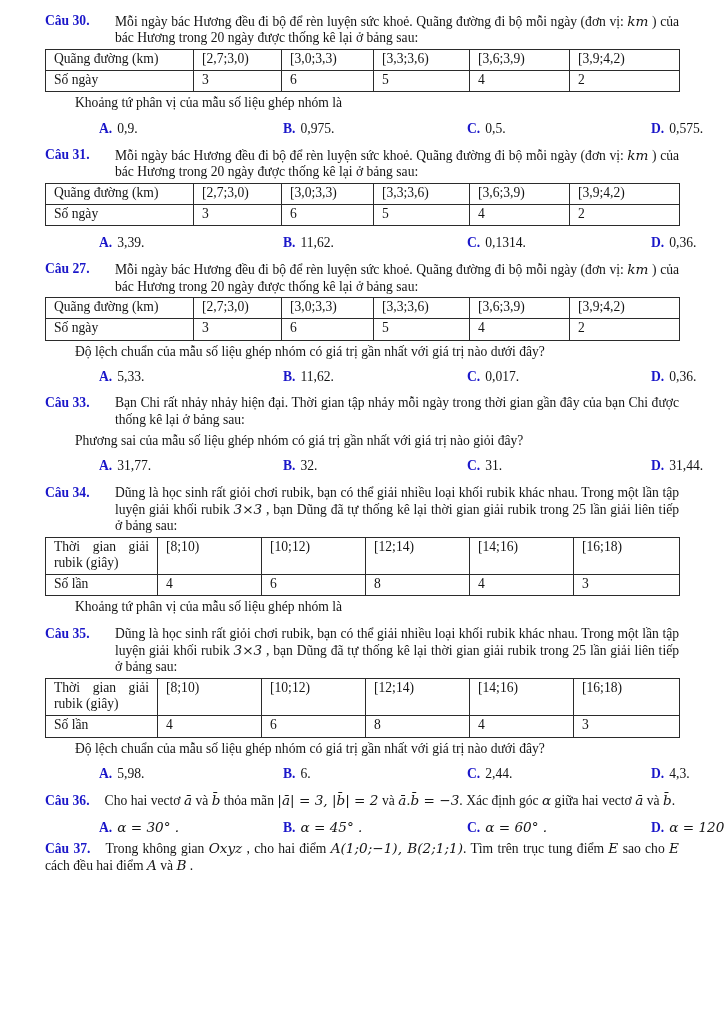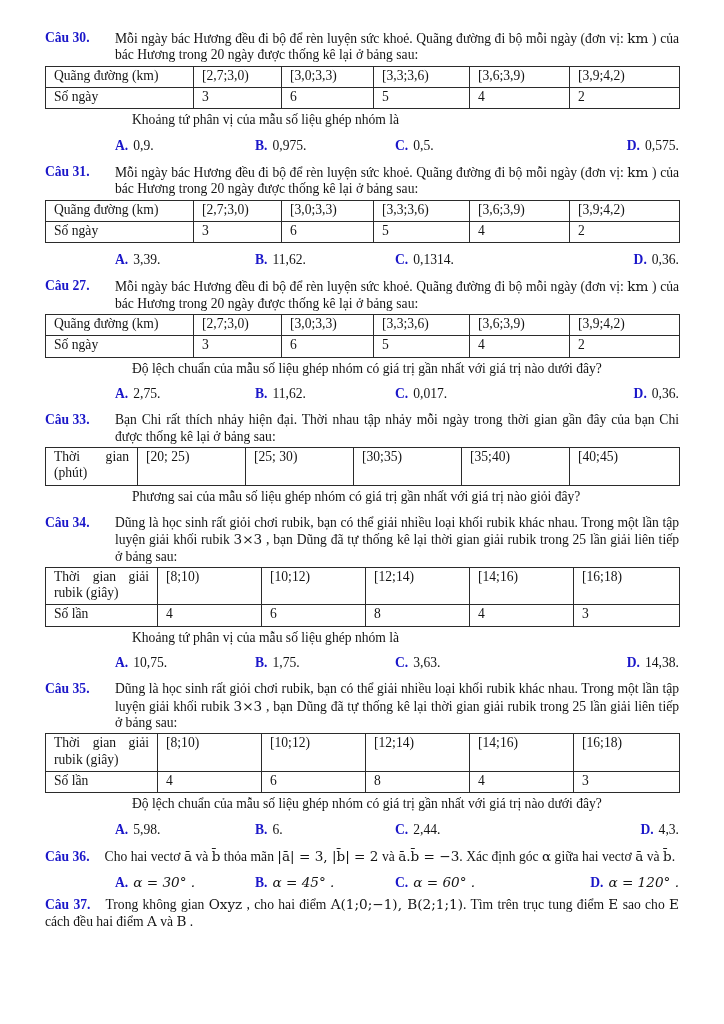--- a/index.html
+++ b/index.html
@@ -4,21 +4,21 @@
 <style>
   :root { --accent: #1a16c9; }
   * { box-sizing: border-box; }
   html, body { margin: 0; padding: 0; }
   body {
     width: 724px; height: 1024px; overflow: hidden;
     background: #ffffff; color: #141414;
     font-family: "Liberation Serif", "DejaVu Serif", serif;
     font-size: 13.6px; line-height: 1.2;
   }
-  .page { padding: 30px 45px 0 45px; }
+  .page { padding: 13px 45px 0 45px; }
   .question { margin-bottom: 10px; }
   .q-row { display: flex; }
   .q-label {
     flex: 0 0 70px; width: 70px;
     font-weight: bold; color: var(--accent);
     white-space: nowrap;
   }
   .q-label-inline {
     font-weight: bold; color: var(--accent);
     margin-right: 15px;
@@ -29,26 +29,26 @@
     width: 100%; border-collapse: collapse; table-layout: fixed;
     margin: 2px 16px 2px 0;
   }
   td {
     border: 1px solid #2b2b2b;
     padding: 1px 8px 3px 8px;
     vertical-align: top; text-align: left;
     overflow: hidden;
   }
   td.c0 { text-align: justify; }
-  .q-ask { margin: 3px 0 0 87px; }
-  .options { display: flex; margin: 9px 0 2px 70px; }
+  .q-ask { margin: 3px 0 0 30px; }
+  .options { display: flex; margin: 9px 0 2px 54px; gap: 44px; }
   .opt { flex: 0 0 140px; width: 140px; white-space: nowrap; }
   .opt:last-child { flex: 1 1 auto; text-align: right; }
   .opt-k { font-weight: bold; color: var(--accent); margin-right: 5px; }
-  .mi { font-family: "DejaVu Serif", "Liberation Serif", serif; }
+  .mi { font-style: italic; font-family: "DejaVu Serif", "Liberation Serif", serif; }
   .math-opts .opt-v { font-style: italic; font-family: "DejaVu Serif", "Liberation Serif", serif; }
 </style>
 </head>
 <body>
 
 <div class="page">
 
   <div class="question">
     <div class="q-row">
       <span class="q-label">Câu 30.</span>
@@ -160,53 +160,51 @@
         <td>3</td>
         <td>6</td>
         <td>5</td>
         <td>4</td>
         <td>2</td>
       </tr>
     </tbody>
       </table>
     <div class="q-ask">Độ lệch chuẩn của mẫu số liệu ghép nhóm có giá trị gần nhất với giá trị nào dưới đây?</div>
     <div class="options">
-      <div class="opt"><span class="opt-k">A.</span><span class="opt-v">2,75.</span></div>
+      <div class="opt"><span class="opt-k">A.</span><span class="opt-v">5,33.</span></div>
       <div class="opt"><span class="opt-k">B.</span><span class="opt-v">11,62.</span></div>
       <div class="opt"><span class="opt-k">C.</span><span class="opt-v">0,017.</span></div>
       <div class="opt"><span class="opt-k">D.</span><span class="opt-v">0,36.</span></div>
     </div>
   </div>
 
   <div class="question">
     <div class="q-row">
       <span class="q-label">Câu 33.</span>
-      <div class="q-body"><span>Bạn Chi rất thích nhảy hiện đại. Thời nhau tập nhảy mỗi ngày trong thời gian gần đây của bạn Chi được thống kê lại ở bảng sau:</span></div>
+      <div class="q-body"><span>Bạn Chi rất nhảy nhảy hiện đại. Thời gian tập nhảy mỗi ngày trong thời gian gần đây của bạn Chi được thống kê lại ở bảng sau:</span></div>
     </div>
     <table class="tbl-b">
       <colgroup>
           <col style="width:92px">
           <col style="width:108px">
           <col style="width:108px">
           <col style="width:108px">
           <col style="width:108px">
           <col style="width:110px">
         </colgroup>
       <tbody>
-          <tr>
-        <td class="c0">Thời gian (phút)</td>
-        <td>[20; 25)</td>
-        <td>[25; 30)</td>
-        <td>[30;35)</td>
-        <td>[35;40)</td>
-        <td>[40;45)</td>
-      </tr>
     </tbody>
       </table>
     <div class="q-ask">Phương sai của mẫu số liệu ghép nhóm có giá trị gần nhất với giá trị nào giỏi đây?</div>
+    <div class="options">
+      <div class="opt"><span class="opt-k">A.</span><span class="opt-v">31,77.</span></div>
+      <div class="opt"><span class="opt-k">B.</span><span class="opt-v">32.</span></div>
+      <div class="opt"><span class="opt-k">C.</span><span class="opt-v">31.</span></div>
+      <div class="opt"><span class="opt-k">D.</span><span class="opt-v">31,44.</span></div>
+    </div>
   </div>
 
   <div class="question">
     <div class="q-row">
       <span class="q-label">Câu 34.</span>
       <div class="q-body"><span>Dũng là học sinh rất giỏi chơi rubik, bạn có thể giải nhiều loại khối rubik khác nhau. Trong một lần tập luyện giải khối rubik </span><span class="mi">3×3</span><span> , bạn Dũng đã tự thống kê lại thời gian giải rubik trong 25 lần giải liên tiếp ở bảng sau:</span></div>
     </div>
     <table class="tbl-c">
       <colgroup>
           <col style="width:112px">
@@ -229,26 +227,20 @@
         <td class="c0">Số lần</td>
         <td>4</td>
         <td>6</td>
         <td>8</td>
         <td>4</td>
         <td>3</td>
       </tr>
     </tbody>
       </table>
     <div class="q-ask">Khoảng tứ phân vị của mẫu số liệu ghép nhóm là</div>
-    <div class="options">
-      <div class="opt"><span class="opt-k">A.</span><span class="opt-v">10,75.</span></div>
-      <div class="opt"><span class="opt-k">B.</span><span class="opt-v">1,75.</span></div>
-      <div class="opt"><span class="opt-k">C.</span><span class="opt-v">3,63.</span></div>
-      <div class="opt"><span class="opt-k">D.</span><span class="opt-v">14,38.</span></div>
-    </div>
   </div>
 
   <div class="question">
     <div class="q-row">
       <span class="q-label">Câu 35.</span>
       <div class="q-body"><span>Dũng là học sinh rất giỏi chơi rubik, bạn có thể giải nhiều loại khối rubik khác nhau. Trong một lần tập luyện giải khối rubik </span><span class="mi">3×3</span><span> , bạn Dũng đã tự thống kê lại thời gian giải rubik trong 25 lần giải liên tiếp ở bảng sau:</span></div>
     </div>
     <table class="tbl-c">
       <colgroup>
           <col style="width:112px">

